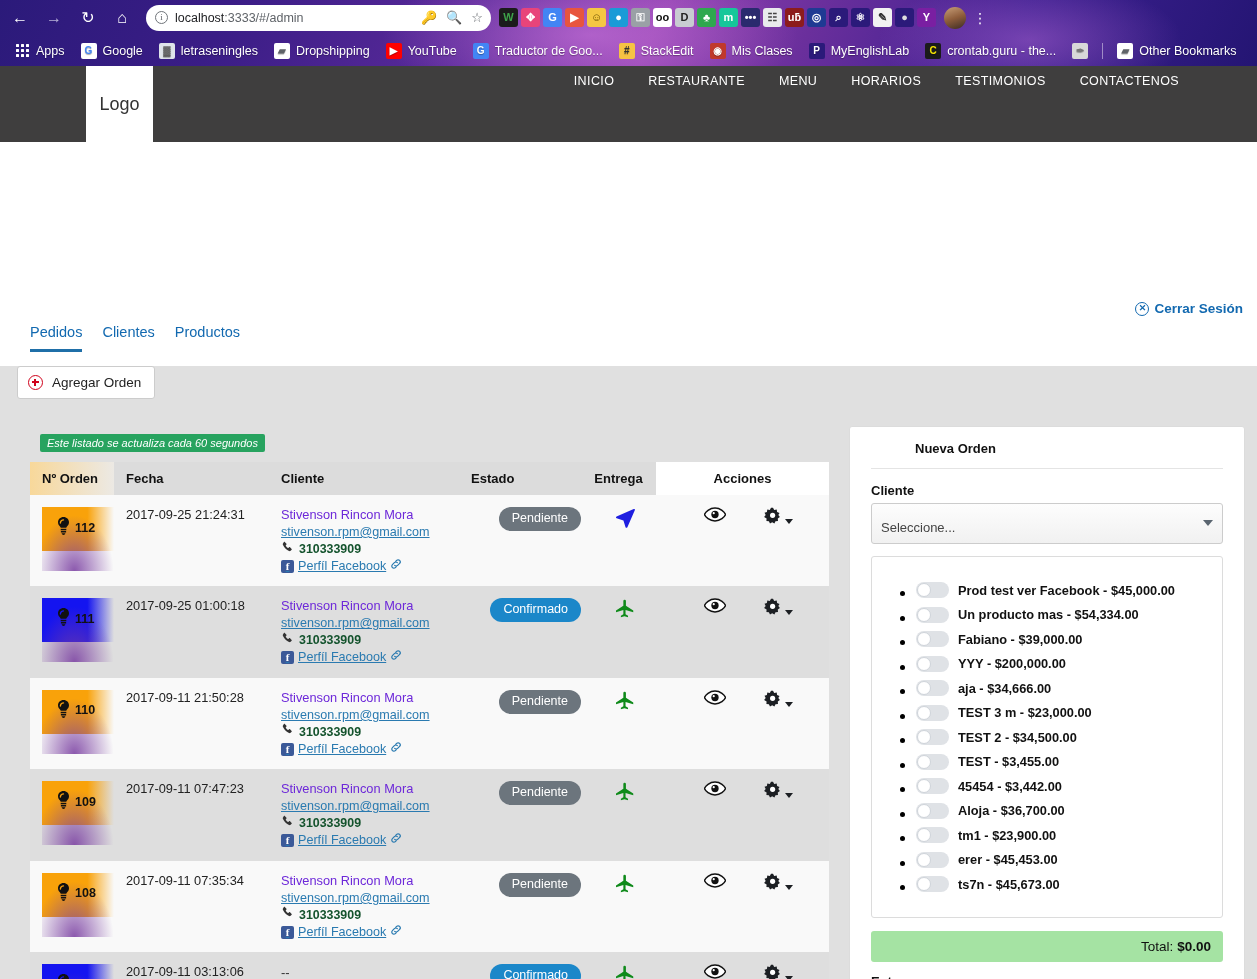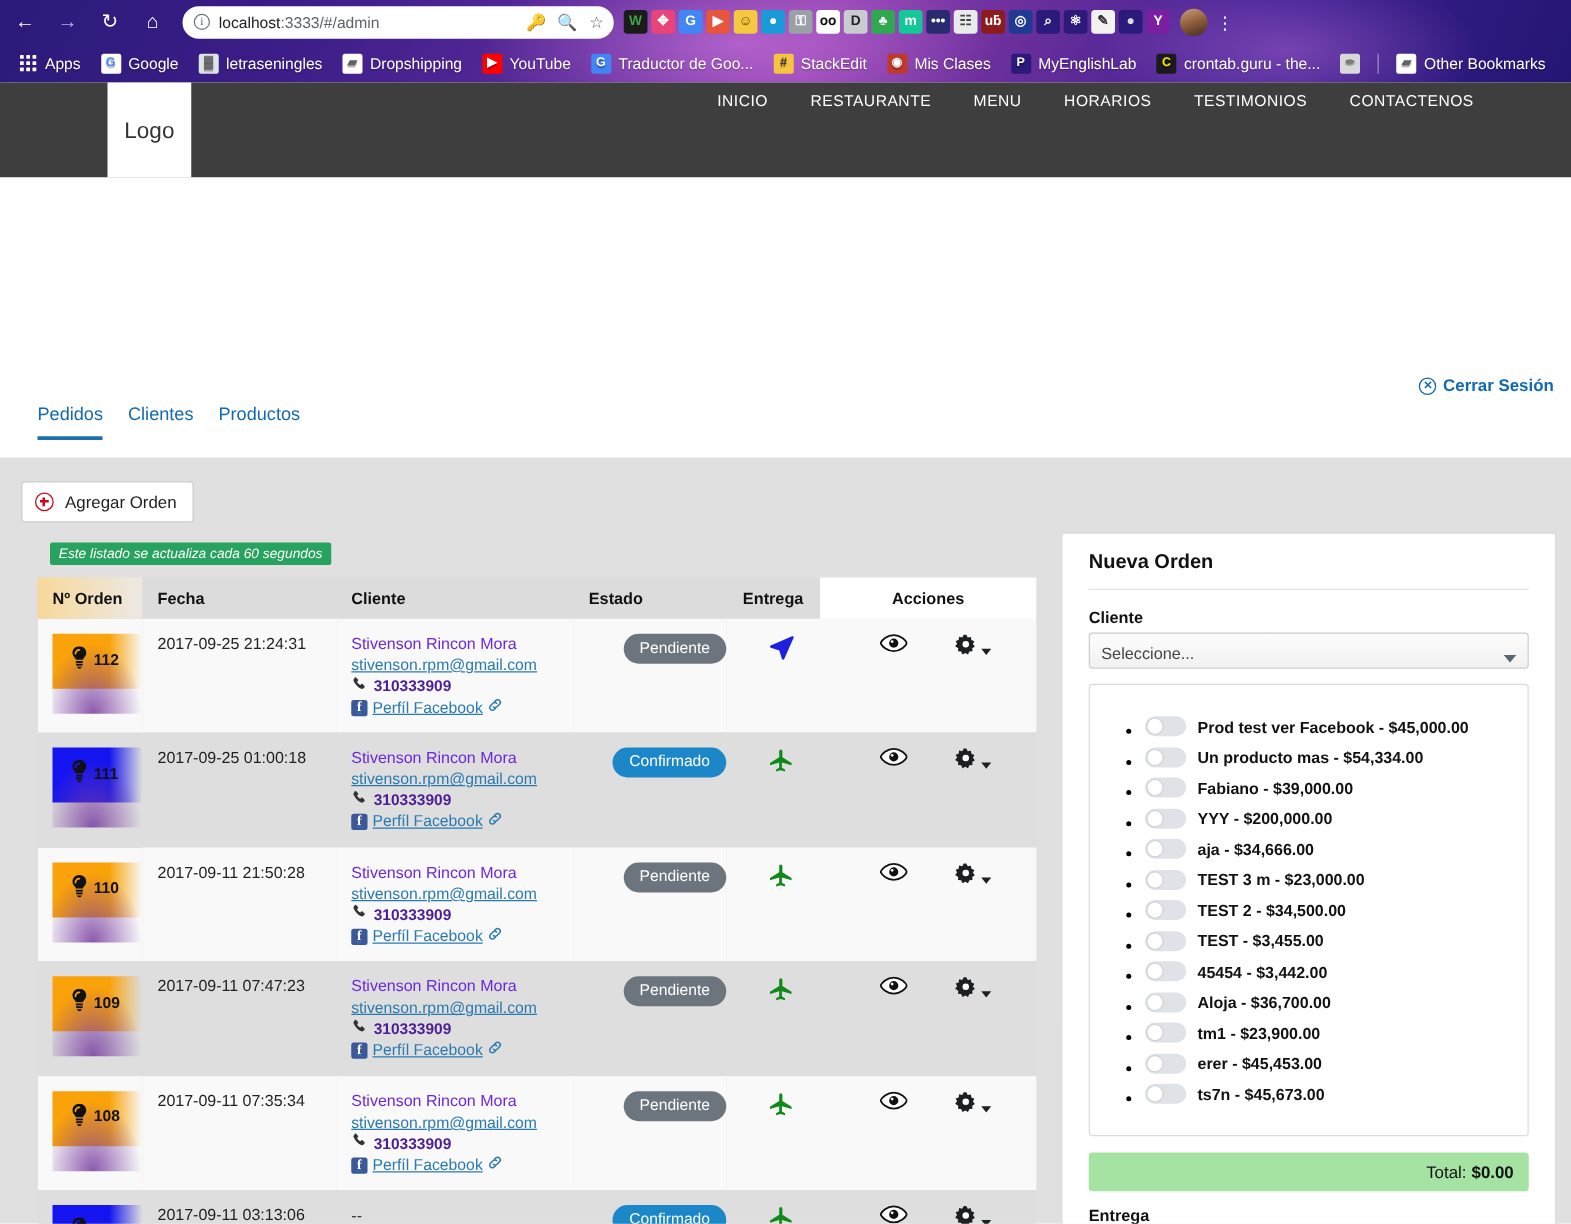--- a/index.html
+++ b/index.html
@@ -127,21 +127,21 @@
     border-bottom: 3px solid transparent;
   }
   .tab.active { border-bottom-color: #1f6fa8; }
 
   #content-area {
     position: absolute; left: 0; top: 224px; right: 0; bottom: 0;
     background: #e0e0e0;
   }
 
   #btn-agregar {
-    position: absolute; left: 17px; top: 19px;
+    position: absolute; left: 17px; top: 0;
     height: 33px; background: #fff; border: 1px solid #ccc; border-radius: 3px;
     display: flex; align-items: center; gap: 9px; padding: 0 13px 0 10px;
     font-size: 13.5px; color: #222; cursor: pointer;
   }
   .plus-ico {
     width: 15px; height: 15px; border-radius: 50%;
     border: 1.6px solid #d0021b; color: #d0021b; position: relative; flex: none;
   }
   .plus-ico:before, .plus-ico:after {
     content: ""; position: absolute; background: #d0021b;
@@ -191,21 +191,21 @@
     background: radial-gradient(ellipse at 45% 100%, rgba(120,60,160,.85) 0%, rgba(120,60,160,0) 70%);
     pointer-events: none;
   }
   .bulb-row { display: flex; align-items: center; gap: 4px; position: relative; z-index: 2; }
   .num-label { font-size: 12.5px; font-weight: bold; color: #111; }
 
   td.cell-fecha { font-size: 12.8px; color: #222; white-space: nowrap; }
   td.cell-cliente { line-height: 1.32; }
   .cl-name  { font-size: 12.8px; color: #6d28d9; }
   .cl-email { font-size: 12.6px; color: #2a7ab0; display: block; }
-  .cl-phone { font-size: 12.4px; font-weight: bold; color: #4c1d95; display: flex; align-items: center; gap: 5px; }
+  .cl-phone { font-size: 12.4px; font-weight: bold; color: #14532d; display: flex; align-items: center; gap: 5px; }
   .cl-fb    { font-size: 12.6px; color: #2a7ab0; display: flex; align-items: center; gap: 4px; }
   .fb-ico   { width: 13px; height: 13px; background: #3b5998; color: #fff; border-radius: 2px;
               font-size: 11px; font-weight: bold; line-height: 13px; text-align: center;
               font-family: "Liberation Serif", serif; flex: none; }
   .dash { font-size: 13px; color: #333; }
 
   td.cell-estado { text-align: right; padding-left: 12px; margin-top: 14px; }
   .badge {
     display: inline-block; border-radius: 12px; padding: 5px 13px;
     font-size: 12.5px; color: #fff; line-height: 1.1;
@@ -219,27 +219,27 @@
   .eye-btn, .gear-btn { cursor: pointer; display: flex; align-items: center; }
   .caret-dn { width: 0; height: 0; border-left: 4px solid transparent; border-right: 4px solid transparent;
               border-top: 5px solid #1c1f23; margin-left: 2px; align-self: flex-end; margin-bottom: 3px; }
 
   
   #panel {
     position: absolute; left: 849px; top: 60px; width: 396px;
     background: #fff; border: 1px solid #dcdcdc; border-radius: 3px;
     padding: 14px 21px 18px 21px;
   }
-  #panel-title { font-size: 16px; font-weight: bold; color: #111; padding-bottom: 12px; }
+  #panel-title { font-size: 13px; font-weight: bold; color: #111; padding-bottom: 12px; margin-left: 44px; }
   .panel-hr { border-top: 1px solid #e4e4e4; margin: 0 0 14px 0; }
   .flabel { font-size: 13px; font-weight: bold; color: #111; margin-bottom: 5px; }
   .fselect {
-    width: 100%; height: 29px; border: 1px solid #ccc; border-radius: 3px;
+    width: 100%; height: 41px; border: 1px solid #ccc; border-radius: 3px;
     background: linear-gradient(180deg,#fdfdfd 0%, #f1f1f1 100%);
-    display: flex; align-items: flex-end; padding: 4px 9px;
+    display: flex; align-items: flex-start; padding: 16px 9px;
     font-size: 13px; color: #444; position: relative; cursor: pointer;
   }
   .fselect .sv { flex: 1; }
   .sel-caret { width: 0; height: 0; border-left: 5px solid transparent; border-right: 5px solid transparent;
                border-top: 6px solid #5a6570; }
   #product-box {
     margin-top: 12px; border: 1px solid #dcdcdc; border-radius: 3px;
     padding: 9px 10px 9px 6px;
   }
   #product-list { list-style: disc; margin: 16px; padding-left: 22px; }

